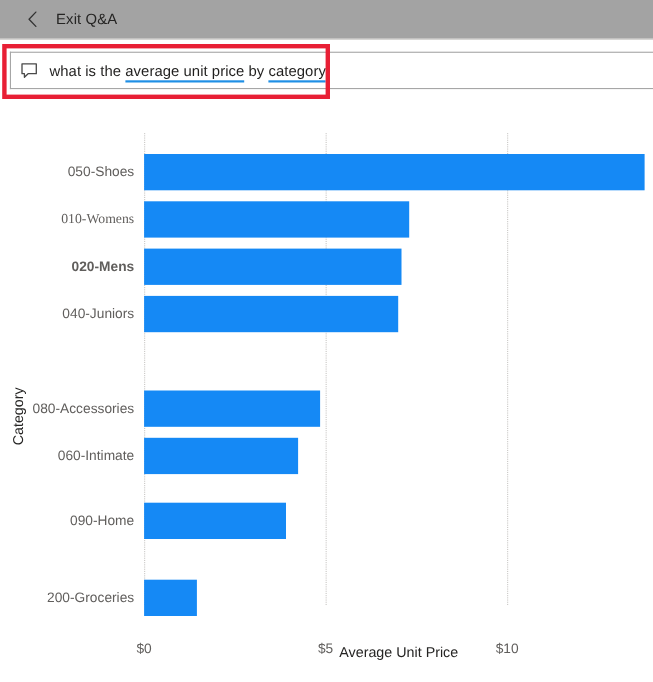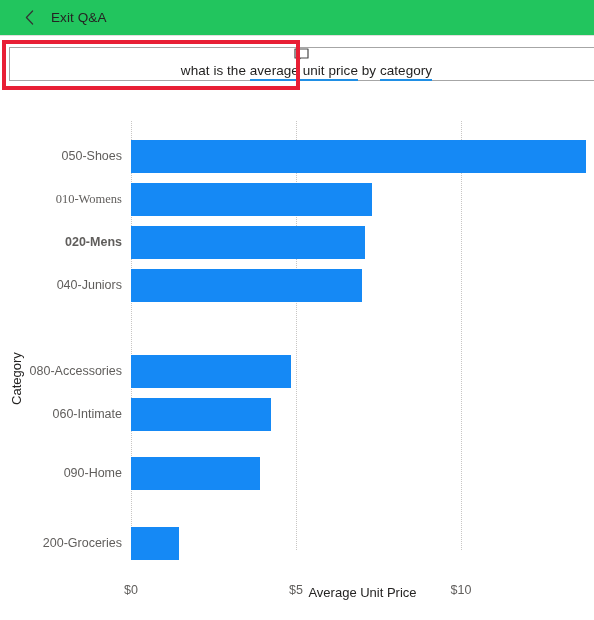--- a/index.html
+++ b/index.html
@@ -16,21 +16,21 @@
     color: #333333;
     -webkit-font-smoothing: antialiased;
   }
 
   
   .qna-header {
     position: absolute;
     left: 0; top: 0;
     width: 594px;
     height: 36px;
-    background: #22c55e;
+    background: #a3a3a3;
     border-bottom: 1px solid #e1dfdd;
     display: flex;
     align-items: center;
     box-sizing: border-box;
   }
   .back-chevron {
     width: 26px;
     height: 36px;
     display: flex;
     align-items: center;
@@ -62,21 +62,20 @@
     top: 10px;
     width: 585px;
     height: 34px;
     background: #ffffff;
     border: 1px solid #a6a6a6;
     border-right: none;
     box-sizing: border-box;
     display: flex;
     align-items: center;
     padding-left: 9px;
-    flex-direction: column;
   }
   .bubble-icon {
     width: 17px;
     height: 15px;
     flex: 0 0 auto;
     margin-right: 9px;
     color: #4a4a4a;
   }
   .bubble-icon svg { display: block; }
   .qna-text {

